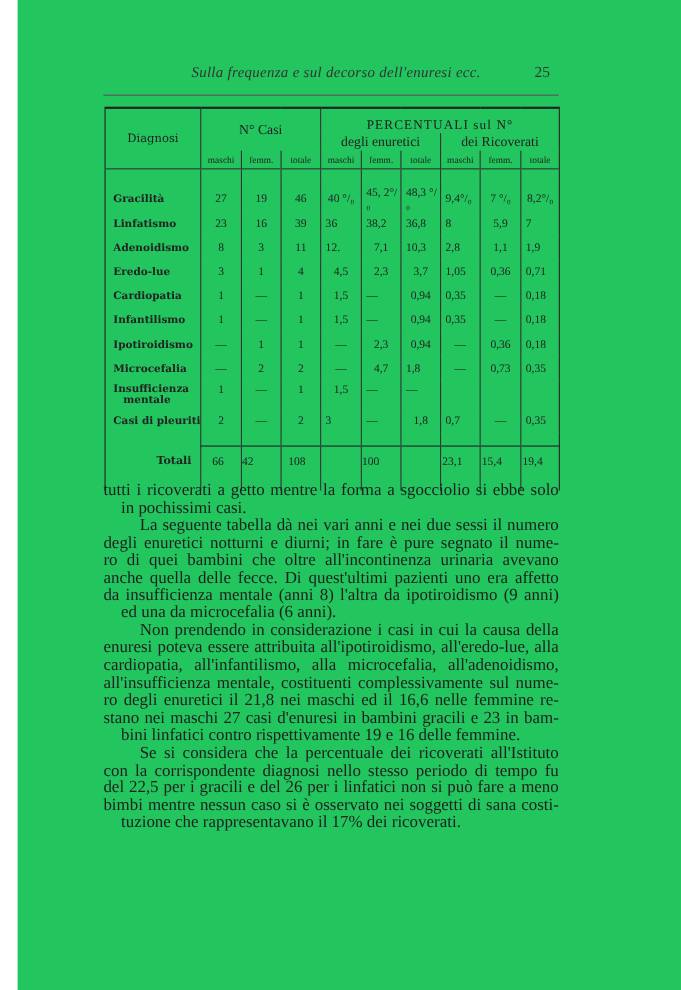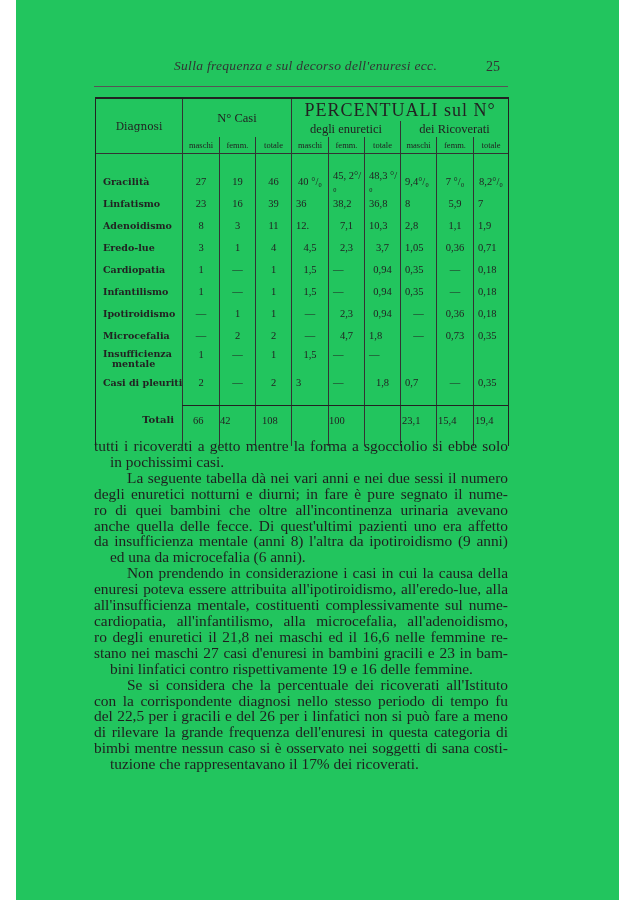--- a/index.html
+++ b/index.html
@@ -12,21 +12,21 @@
   .head-rule{position:absolute;left:78px;top:86px;width:414px;height:0;border-top:1.3px solid #555;}
 
   table.data{position:absolute;left:79px;top:97px;width:413px;border-collapse:collapse;
              font-family:"Liberation Serif",serif;font-size:11px;color:#222;table-layout:fixed;}
   table.data td, table.data th{padding:0;font-weight:normal;}
   .thick-top{border-top:2px solid #222;}
   .vl{border-left:1.2px solid #333;}
   .vr{border-right:1.8px solid #222;}
   .vL{border-left:1.8px solid #222;}
   .hdr-diag{font-family:"DejaVu Serif",serif;font-weight:bold;font-size:10.5px;text-align:center;vertical-align:middle;}
-  .hdr-big{font-size:18px;letter-spacing:1px;height:22px;vertical-align:bottom;}
+  .hdr-big{font-size:12px;letter-spacing:1px;height:22px;vertical-align:bottom;}
   .hdr-sub{font-size:12.5px;text-align:center;height:16px;vertical-align:bottom;}
   .hdr-small{font-size:8.5px;text-align:center;height:16px;vertical-align:middle;}
   .sep-row td{height:8px;}
   .row td{height:22px;vertical-align:middle;text-align:center;font-size:10.5px;}
   .row td.diag{text-align:left;padding-left:7px;font-family:"DejaVu Serif",serif;font-weight:bold;font-size:9.5px;white-space:nowrap;}
   .row td.num{text-align:left;padding-left:4px;}
   .total-sep td{height:12px;}
   .total-sep td.ln{border-bottom:1.6px solid #222;}
   .total-row td{height:28px;vertical-align:middle;font-size:10.5px;}
   .total-row td.diag{text-align:right;padding-right:8px;font-family:"DejaVu Serif",serif;font-weight:bold;font-size:10px;}
@@ -290,29 +290,28 @@
       <span class="ln-line" style="padding-left:33px;">La seguente tabella dà nei vari anni e nei due sessi il numero</span>
       <span class="ln-line">degli enuretici notturni e diurni; in fare è pure segnato il nume-</span>
       <span class="ln-line">ro di quei bambini che oltre all'incontinenza urinaria avevano</span>
       <span class="ln-line">anche quella delle fecce. Di quest'ultimi pazienti uno era affetto</span>
       <span class="ln-line">da insufficienza mentale (anni 8) l'altra da ipotiroidismo (9 anni)</span>
       <span class="ln-last">ed una da microcefalia (6 anni).</span>
     </p>
     <p>
       <span class="ln-line" style="padding-left:33px;">Non prendendo in considerazione i casi in cui la causa della</span>
       <span class="ln-line">enuresi poteva essere attribuita all'ipotiroidismo, all'eredo-lue, alla</span>
+      <span class="ln-line">cardiopatia, all'infantilismo, alla microcefalia, all'adenoidismo,</span>
       <span class="ln-line">all'insufficienza mentale, costituenti complessivamente sul nume-</span>
-      <span class="ln-line">cardiopatia, all'infantilismo, alla microcefalia, all'adenoidismo,</span>
       <span class="ln-line">ro degli enuretici il 21,8 nei maschi ed il 16,6 nelle femmine re-</span>
       <span class="ln-line">stano nei maschi 27 casi d'enuresi in bambini gracili e 23 in bam-</span>
       <span class="ln-last">bini linfatici contro rispettivamente 19 e 16 delle femmine.</span>
     </p>
     <p>
       <span class="ln-line" style="padding-left:33px;">Se si considera che la percentuale dei ricoverati all'Istituto</span>
       <span class="ln-line">con la corrispondente diagnosi nello stesso periodo di tempo fu</span>
       <span class="ln-line">del 22,5 per i gracili e del 26 per i linfatici non si può fare a meno</span>
-      <span class="ln-line">di rilevare la grande frequenza dell'enuresi in questa categoria di</span>
       <span class="ln-line">bimbi mentre nessun caso si è osservato nei soggetti di sana costi-</span>
       <span class="ln-last">tuzione che rappresentavano il 17% dei ricoverati.</span>
     </p>
   </div>
 
 </div>
 
 </body></html>

